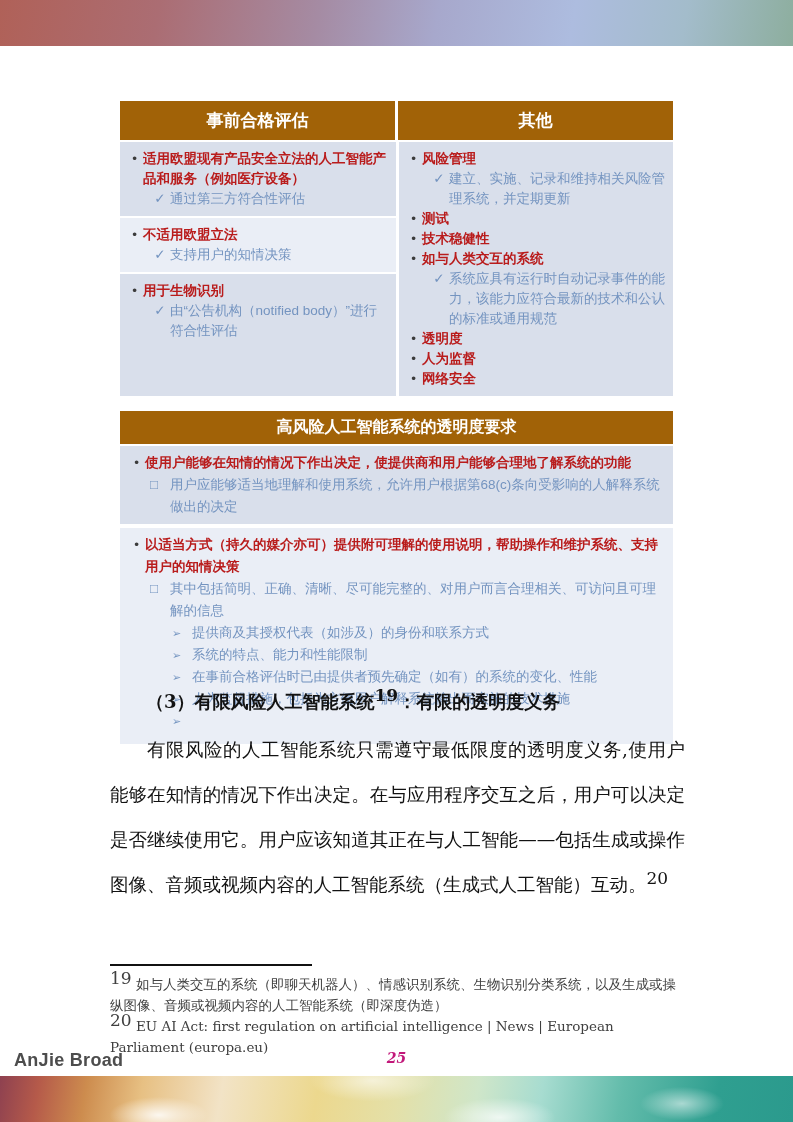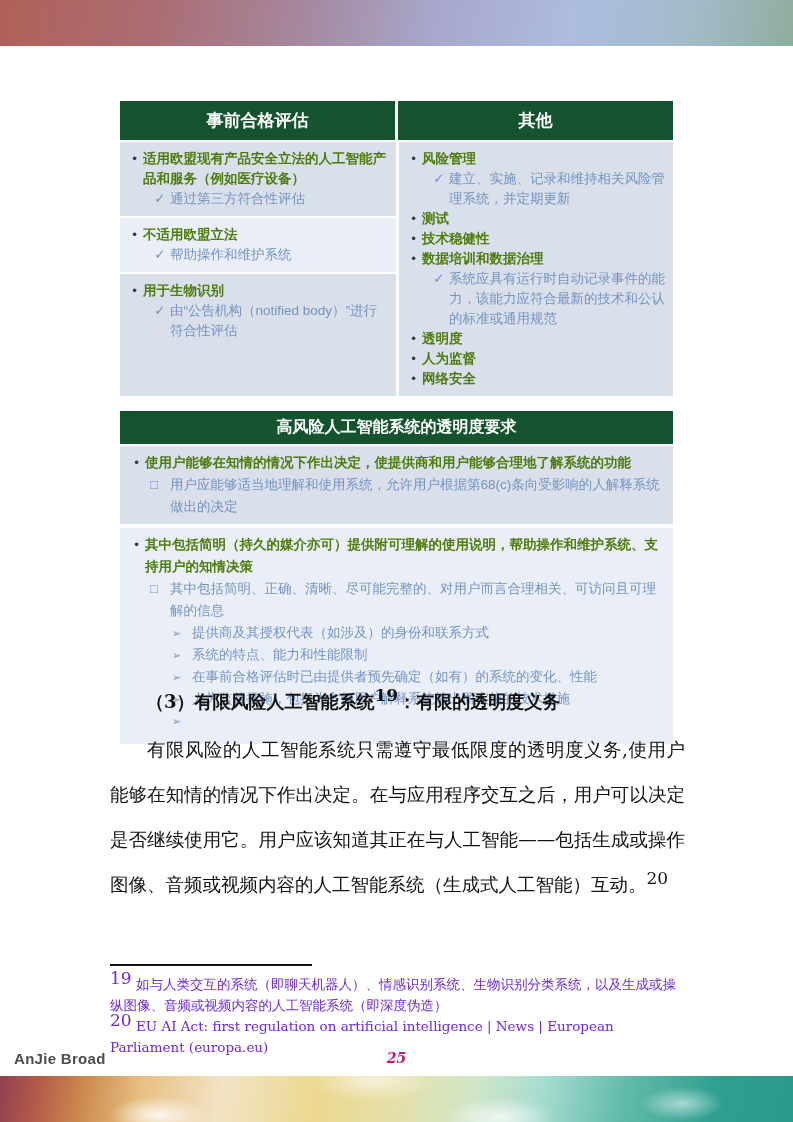--- a/index.html
+++ b/index.html
@@ -11,29 +11,29 @@
 
   
   .banner {
     position:absolute; top:0; left:0; width:793px; height:46px;
     background:linear-gradient(100deg,#b06158 0%,#ab6d73 20%,#a58ba3 40%,
       #a7a8cc 55%,#adbcdf 72%,#a3bccb 86%,#8dae9e 100%);
   }
 
   
   .thead {
-    background:#14532d; color:#fff; font-weight:bold;
+    background:#a16207; color:#fff; font-weight:bold;
     display:flex; align-items:center; justify-content:center;
   }
   .cell-dark  { background:#d9dfeb; }
   .cell-light { background:#eaeef6; }
   .blue { color:#7494c0; }
   .bline { display:flex; }
   .bline .mk { width:17px; flex-shrink:0; text-align:center; color:#3c3c3c; }
-  .bline .tx { font-weight:600; color:#4d7c0f; }
+  .bline .tx { font-weight:600; color:#b91c1c; }
   .sline { display:flex; padding-left:24px; }
   .sline .mk { width:20px; flex-shrink:0; text-align:center; }
 
   
   .t1 { position:absolute; left:120px; top:101px; width:553px; }
   .t1-head { display:flex; gap:3px; height:39px; margin-bottom:2px; }
   .t1-head .thead { flex:1; font-size:17px; }
   .t1-body { display:flex; gap:3px; align-items:stretch; }
   .t1-left { width:276px; display:flex; flex-direction:column; gap:2px; }
   .t1 .cell { padding:7px 6px; font-size:13.5px; line-height:20px; }
@@ -61,28 +61,28 @@
     margin-top:13px; font-size:18.5px; line-height:45px;
     text-align:justify; text-indent:2em;
   }
   .bodytext .h4 { margin-top:22px; }
   sup { font-size:17px; vertical-align:super; line-height:0; }
 
   
   .footnotes {
     position:absolute; left:110px; top:964px; width:578px;
     font-family:"DejaVu Serif", serif; font-size:13.5px;
-    line-height:21px; color:#6d28d9;
+    line-height:21px; color:#404040;
   }
   .fn-rule { width:202px; border-top:2px solid #111; margin-bottom:8px; }
 
   
   .footer { position:absolute; left:0; top:1048px; width:793px; height:24px; }
   .brand {
-    position:absolute; left:14px; top:2px; font-weight:bold; font-size:15px;
+    position:absolute; left:14px; top:2px; font-weight:bold; font-size:18px;
     color:#4d4d4d; letter-spacing:0.3px;
   }
   .pagenum {
     position:absolute; left:0; width:793px; text-align:center; top:2px;
     color:#c2187a; font-weight:bold; font-style:italic; font-size:14px;
     font-family:"DejaVu Serif", serif;
   }
 
   
   .painting {
@@ -121,21 +121,21 @@
               <span>通过第三方符合性评估</span>
             </div>
         </div>
         <div class="cell cell-light">
           <div class="bline">
               <span class="mk">•</span>
               <span class="tx">不适用欧盟立法</span>
             </div>
           <div class="sline blue">
               <span class="mk">✓</span>
-              <span>帮助操作和维护系统</span>
+              <span>支持用户的知情决策</span>
             </div>
         </div>
         <div class="cell cell-dark band3">
           <div class="bline">
               <span class="mk">•</span>
               <span class="tx">用于生物识别</span>
             </div>
           <div class="sline blue">
               <span class="mk">✓</span>
               <span>由“公告机构（notified body）”进行符合性评估</span>
@@ -154,21 +154,21 @@
         <div class="bline">
             <span class="mk">•</span>
             <span class="tx">测试</span>
           </div>
         <div class="bline">
             <span class="mk">•</span>
             <span class="tx">技术稳健性</span>
           </div>
         <div class="bline">
             <span class="mk">•</span>
-            <span class="tx">数据培训和数据治理</span>
+            <span class="tx">如与人类交互的系统</span>
           </div>
         <div class="sline blue">
             <span class="mk">✓</span>
             <span>系统应具有运行时自动记录事件的能力，该能力应符合最新的技术和公认的标准或通用规范</span>
           </div>
         <div class="bline">
             <span class="mk">•</span>
             <span class="tx">透明度</span>
           </div>
         <div class="bline">
@@ -191,21 +191,21 @@
           <span class="tx">使用户能够在知情的情况下作出决定，使提供商和用户能够合理地了解系统的功能</span>
         </div>
       <div class="sq blue">
           <span class="mk">□</span>
           <span>用户应能够适当地理解和使用系统，允许用户根据第68(c)条向受影响的人解释系统做出的决定</span>
         </div>
     </div>
     <div class="row row2 cell-light">
       <div class="bline">
           <span class="mk">•</span>
-          <span class="tx">其中包括简明（持久的媒介亦可）提供附可理解的使用说明，帮助操作和维护系统、支持用户的知情决策</span>
+          <span class="tx">以适当方式（持久的媒介亦可）提供附可理解的使用说明，帮助操作和维护系统、支持用户的知情决策</span>
         </div>
       <div class="sq blue">
           <span class="mk">□</span>
           <span>其中包括简明、正确、清晰、尽可能完整的、对用户而言合理相关、可访问且可理解的信息</span>
         </div>
       <div class="ar blue">
           <span class="mk">➢</span>
           <span>提供商及其授权代表（如涉及）的身份和联系方式</span>
         </div>
       <div class="ar blue">

